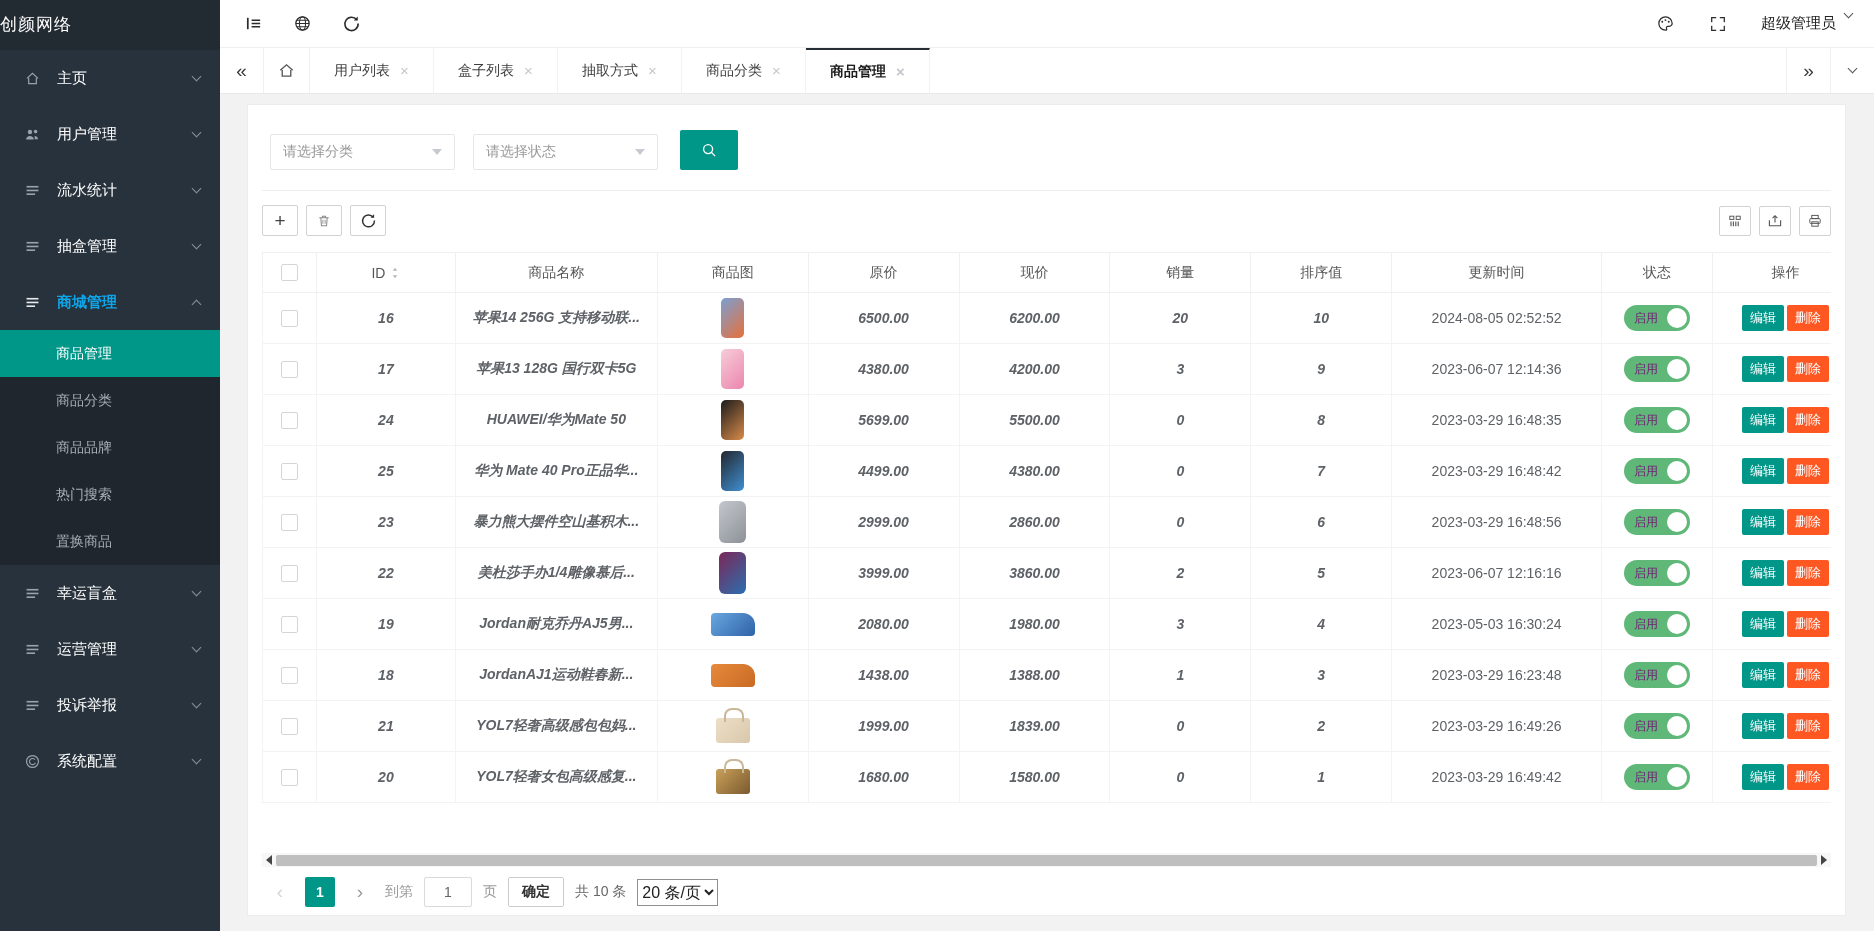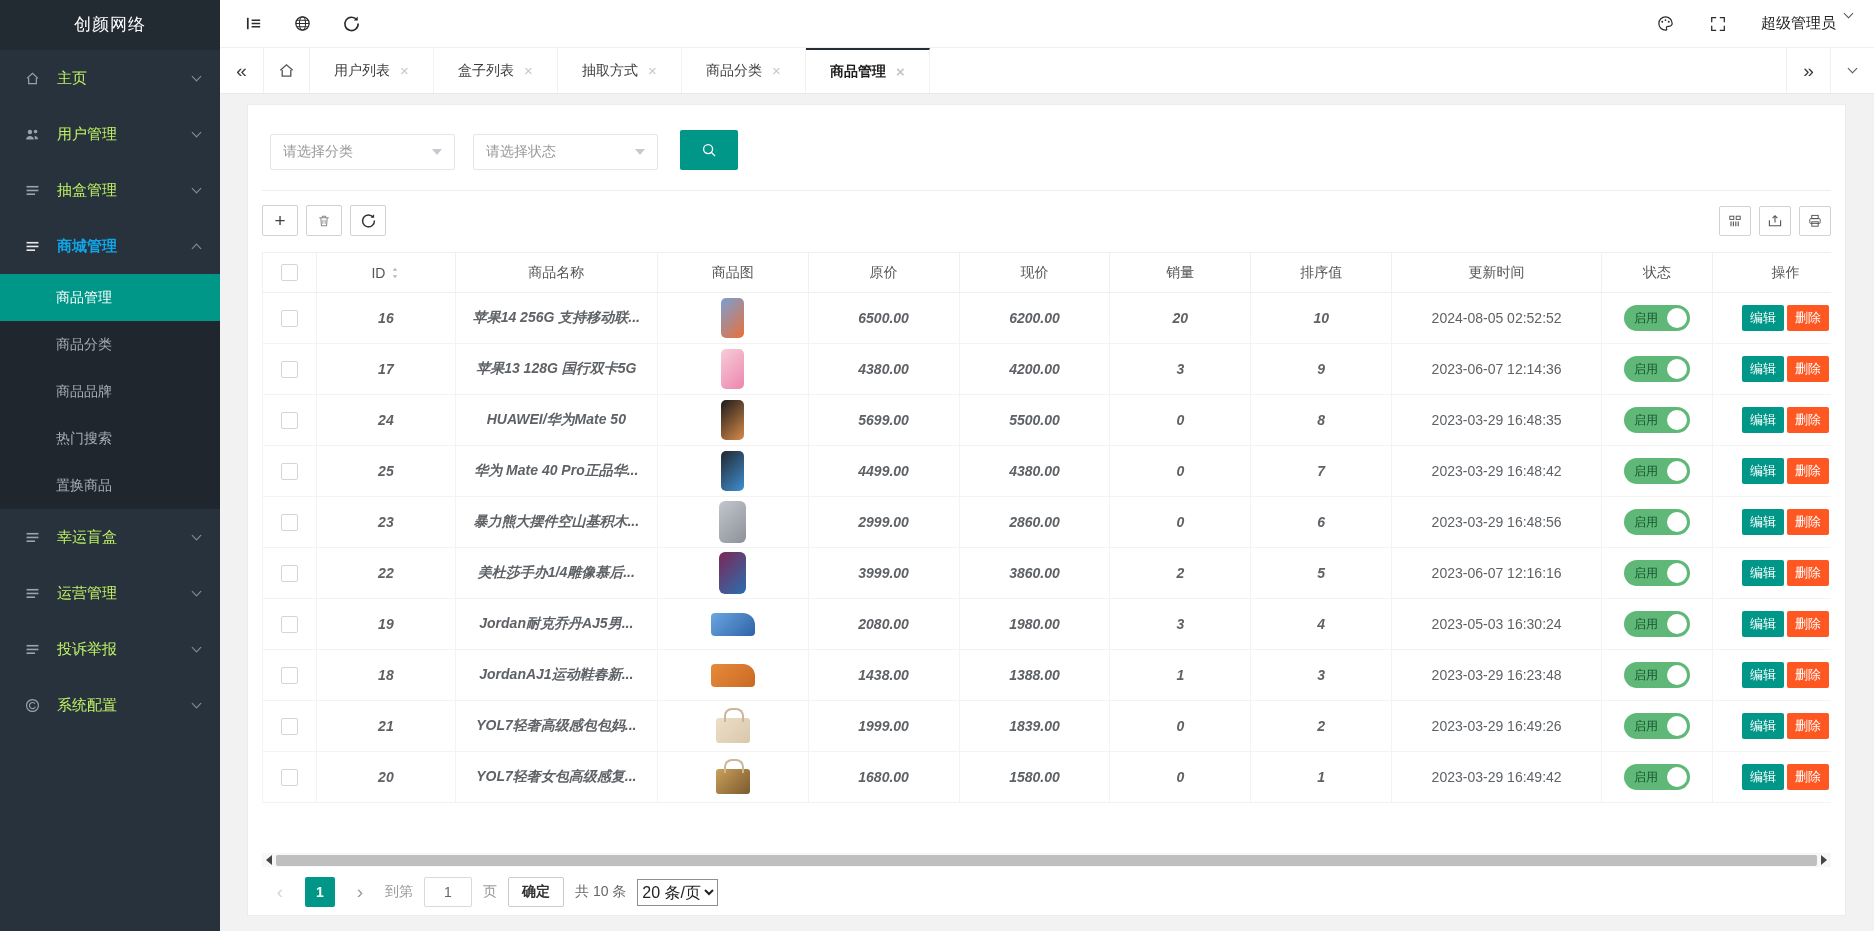--- a/index.html
+++ b/index.html
@@ -1,22 +1,22 @@
 <!DOCTYPE html>
 <html><head>
 <meta charset="utf-8">
 <style>
   *{box-sizing:border-box;margin:0;padding:0}
   html,body{width:1874px;height:931px;overflow:hidden;font-family:"Liberation Sans","DejaVu Sans",sans-serif;background:#f2f2f2}
   .app{display:flex;width:100%;height:100%}
 
   
   .sidebar{width:220px;background:#28323C;flex-shrink:0;display:flex;flex-direction:column}
-  .logo{height:50px;line-height:50px;text-align:center;color:#fff;font-size:17px;background:#222A32;letter-spacing:1px}
-  .side-item{height:56px;display:flex;align-items:center;padding:0 20px 0 24px;font-size:15px;color:#bef264;cursor:pointer}
+  .logo{height:50px;line-height:50px;text-align:left;color:#fff;font-size:17px;background:#222A32;letter-spacing:1px}
+  .side-item{height:56px;display:flex;align-items:center;padding:0 20px 0 24px;font-size:15px;color:#ffffff;cursor:pointer}
   .side-item .s-icon{width:20px;height:18px;margin-right:13px;color:#9aa3ab;display:inline-flex;align-items:center}
   .side-item .s-label{flex:1}
   .side-item.expanded{color:#0ea5e9;font-weight:bold}
   .side-item.expanded .s-icon{color:#e8eaec}
   .chev{width:7px;height:7px;border-right:1.4px solid #8a929b;border-bottom:1.4px solid #8a929b;transform:rotate(45deg);margin-top:-4px}
   .chev.up{transform:rotate(-135deg);margin-top:4px}
   .chev.dark{border-color:#555}
   .side-sub{background:#1F262D}
   .side-sub-item{height:47px;line-height:47px;padding-left:56px;font-size:14px;color:#a7adb4;cursor:pointer}
   .side-sub-item.active{background:#009688;color:#fff}
@@ -62,21 +62,21 @@
   td{height:51px;border:1px solid #f3f3f3;text-align:center;color:#666;overflow:hidden;white-space:nowrap}
   td.num{font-style:italic;font-weight:bold;color:#5e6266}
   td.time{color:#5e6266}
   .cb{display:inline-block;width:17px;height:17px;border:1px solid #d5d5d5;border-radius:2px;background:#fff;cursor:pointer;vertical-align:middle}
   .pimg{display:inline-block;vertical-align:middle;border-radius:4px}
   .pimg.phone{width:23px;height:40px;border-radius:5px}
   .pimg.figure{width:27px;height:42px;border-radius:6px}
   .pimg.shoe{width:44px;height:23px;border-radius:4px 12px 4px 4px}
   .pimg.bag{width:34px;height:25px;border-radius:3px;position:relative;margin-top:9px}
   .pimg.bag::before{content:"";position:absolute;top:-10px;left:8px;width:16px;height:12px;border:2.5px solid #c9b79a;border-bottom:none;border-radius:8px 8px 0 0}
-  .toggle{display:inline-flex;align-items:center;justify-content:space-between;width:66px;height:26px;background:#5FB878;border-radius:14px;color:#14532d;font-size:12px;padding:0 3px 0 10px;cursor:pointer}
+  .toggle{display:inline-flex;align-items:center;justify-content:space-between;width:66px;height:26px;background:#5FB878;border-radius:14px;color:#701a75;font-size:12px;padding:0 3px 0 10px;cursor:pointer}
   .toggle i{font-style:normal}
   .knob{width:20px;height:20px;background:#fff;border-radius:50%;display:inline-block}
   .btn-edit,.btn-del{display:inline-block;height:26px;line-height:26px;padding:0 8px;color:#fff;font-size:13px;border-radius:2px;cursor:pointer}
   .btn-edit{background:#009688;margin-right:3px}
   .btn-del{background:#FF5722}
 
   
   .fake-scrollbar{margin-top:50px;height:14px;display:flex;align-items:center;background:#f7f7f7}
   .sb-arrow{width:0;height:0;border-top:5px solid transparent;border-bottom:5px solid transparent;cursor:pointer}
   .sb-arrow.left{border-right:6px solid #454545;margin:0 4px}
@@ -115,20 +115,31 @@
         <div class="side-item">
           <span class="s-icon">
             <svg viewBox="0 0 20 20" width="17" height="17">
               <circle cx="7" cy="7" r="2.6" fill="currentColor"></circle>
               <path d="M2.5 16c0-2.6 2-4.2 4.5-4.2s4.5 1.6 4.5 4.2z" fill="currentColor"></path>
               <circle cx="13.6" cy="6.6" r="2.1" fill="currentColor"></circle>
               <path d="M12.6 11.7c2.3.1 3.9 1.6 3.9 3.8h-3.9z" fill="currentColor"></path>
             </svg>
           </span>
           <span class="s-label">用户管理</span>
+          <span class="chev "></span>
+        </div>
+        <div class="side-item">
+          <span class="s-icon">
+            <svg viewBox="0 0 20 20" width="17" height="17">
+              <rect x="3" y="4.6" width="14" height="1.9" fill="currentColor"></rect>
+              <rect x="3" y="9" width="14" height="1.9" fill="currentColor"></rect>
+              <rect x="3" y="13.4" width="10" height="1.9" fill="currentColor"></rect>
+            </svg>
+          </span>
+          <span class="s-label">流水统计</span>
           <span class="chev "></span>
         </div>
         <div class="side-item">
           <span class="s-icon">
             <svg viewBox="0 0 20 20" width="17" height="17">
               <rect x="3" y="4.6" width="14" height="1.9" fill="currentColor"></rect>
               <rect x="3" y="9" width="14" height="1.9" fill="currentColor"></rect>
               <rect x="3" y="13.4" width="10" height="1.9" fill="currentColor"></rect>
             </svg>
           </span>

